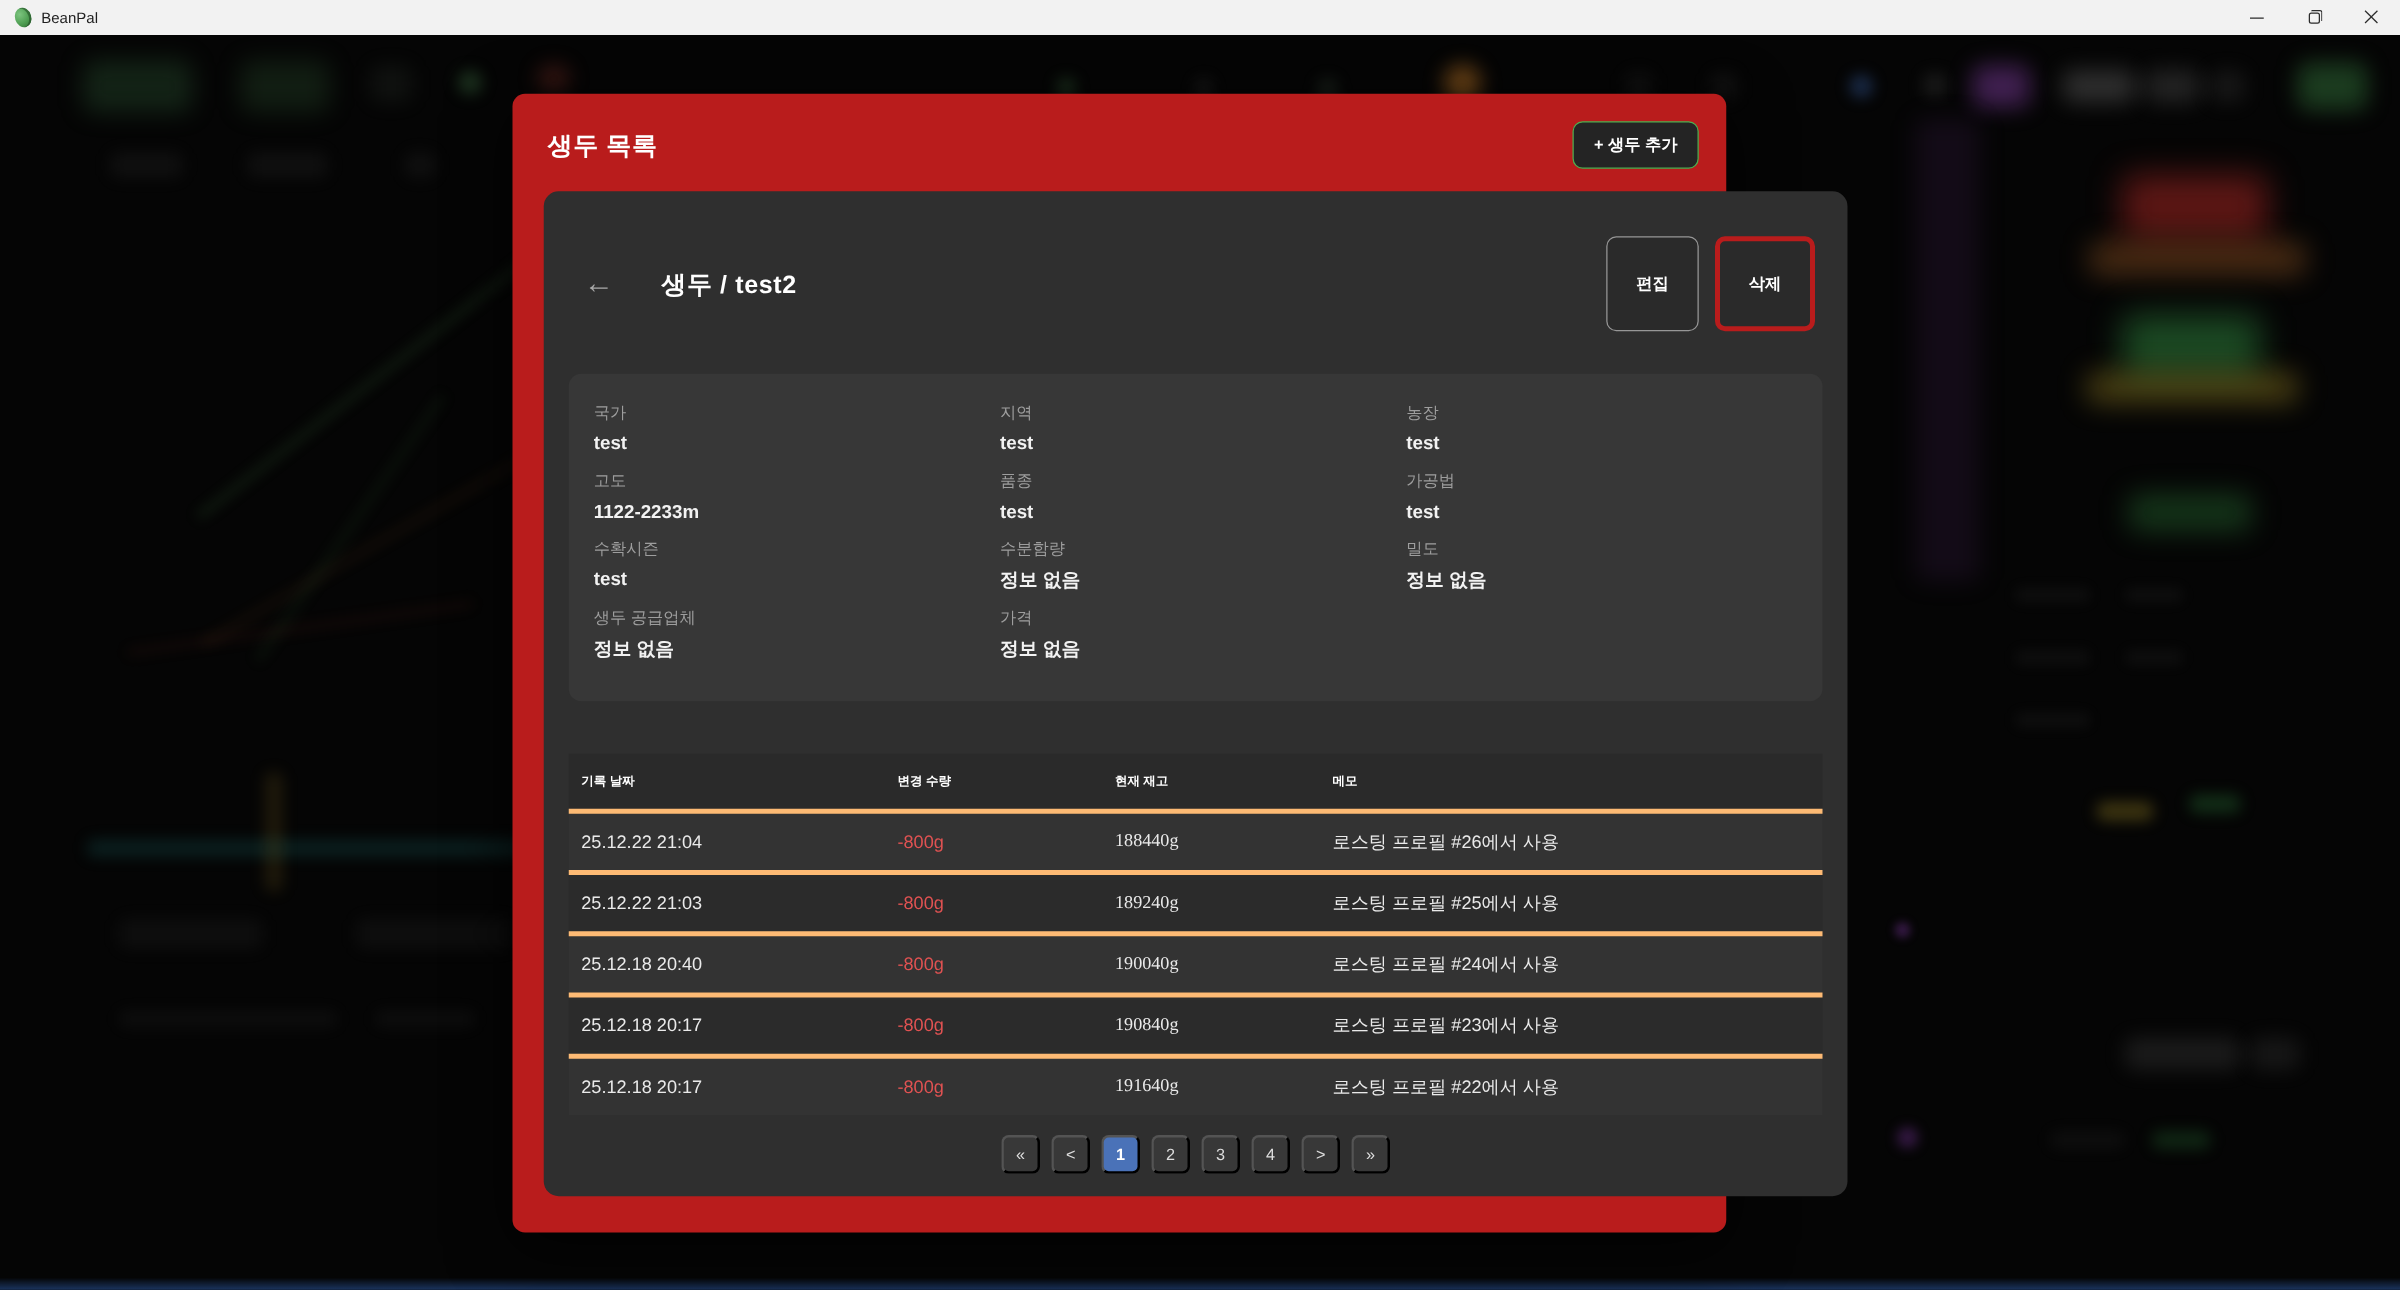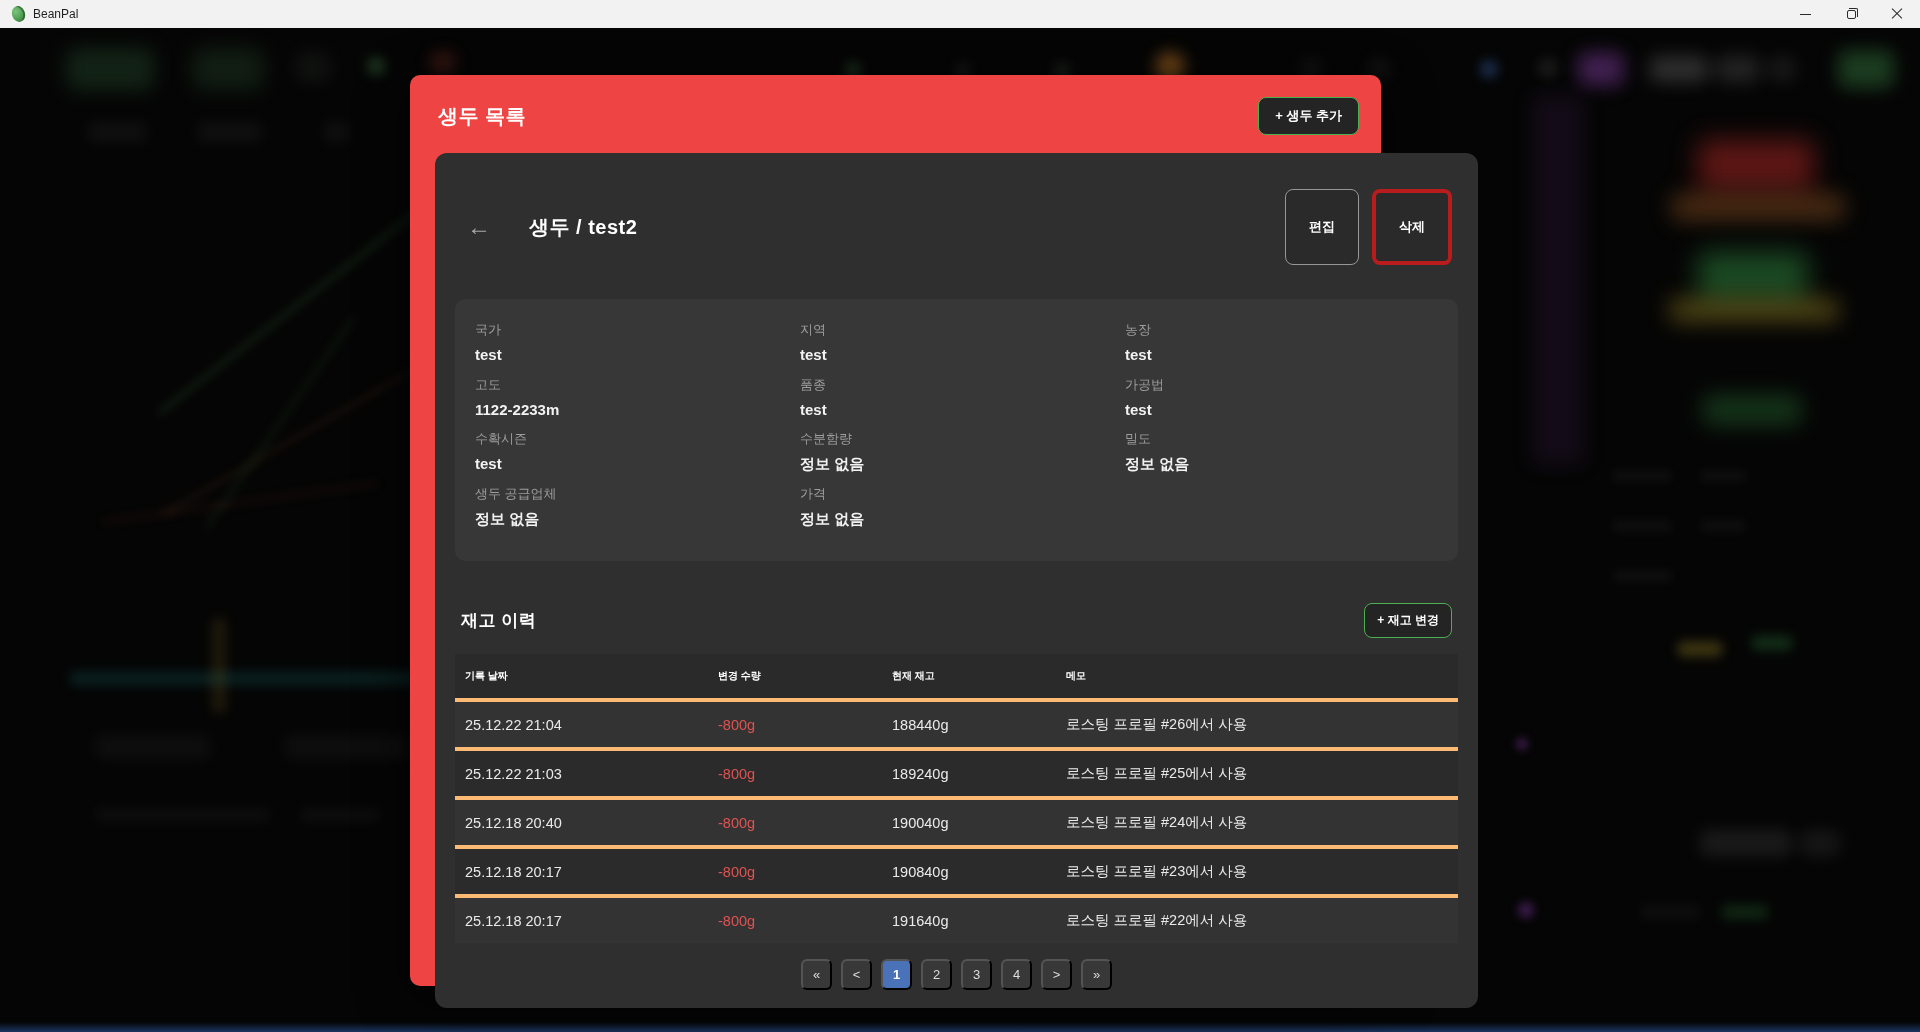--- a/index.html
+++ b/index.html
@@ -25,21 +25,21 @@
   .glyph-close::before { transform:rotate(45deg); }
   .glyph-close::after { transform:rotate(-45deg); }
 
   
   #backdrop { position:fixed; left:0; top:28px; width:1920px; height:1004px; overflow:hidden; }
   #backdrop i { position:absolute; display:block; }
   .bottom-band { position:fixed; left:0; bottom:0; width:1920px; height:10px;
                  background:linear-gradient(to bottom, rgba(10,22,48,0), #1b3560); z-index:40; }
 
   
-  .modal { position:fixed; left:410px; top:75px; width:971px; height:911px; background:#ef4444;
+  .modal { position:fixed; left:410px; top:75px; width:971px; height:911px; background:#b91c1c;
            border-radius:10px; box-shadow:0 12px 50px rgba(0,0,0,.75); z-index:60; }
   .modal-header { display:flex; align-items:center; padding:22px 22px 0 28px; }
   .modal-title { font-size:20px; font-weight:bold; color:#ffffff; letter-spacing:.5px; }
   .btn { cursor:pointer; background:#242424; color:#ffffff; border-radius:8px; font-weight:bold;
          display:inline-flex; align-items:center; justify-content:center; }
   .btn-add { margin-left:auto; border:1px solid #4caf50; font-size:13px; padding:9px 16px; }
 
   .scroll-thumb { position:absolute; right:6px; top:78px; width:7px; height:620px; background:#585858;
                   border-radius:4px; cursor:pointer; }
 
@@ -63,21 +63,21 @@
   .btn-change { margin-left:auto; border:1px solid #4caf50; font-size:12px; padding:8px 12px; }
 
   .table { width:100%; }
   .trow, .thead { display:flex; align-items:center; width:100%; }
   .thead { height:44px; background:#2a2a2a; }
   .thead .c { font-weight:bold; font-size:10px; color:#ffffff; }
   .trow { height:49px; border-top:4px solid #fdba74; }
   .trow:nth-child(odd) { background:#333333; }
   .trow:nth-child(even) { background:#2b2b2b; }
   .c { padding-left:10px; font-size:14.5px; color:#eaeaea; white-space:nowrap; overflow:hidden; }
-  .c1 { width:253px; } .c2 { width:174px; } .c3 { width:174px; } .c4 { flex:1; }
+  .c1 { width:253px; } .c2 { width:174px; } .c3 { width:174px;font-family:Liberation Serif, serif; } .c4 { flex:1; }
   .neg { color:#e05252; }
 
   .pagination { display:flex; justify-content:center; gap:9px; margin-top:16px; }
   .page-btn { width:31px; height:31px; border-radius:6px; background:#383838; color:#dedede;
               font-size:13px; display:flex; align-items:center; justify-content:center; cursor:pointer; }
   .page-btn.active { background:#4a72b8; color:#ffffff; font-weight:bold; }
 </style>
 </head>
 <body>
 
@@ -211,24 +211,20 @@
         <div class="info-cell">
           <span class="lbl">생두 공급업체</span>
           <span class="val">정보 없음</span>
         </div>
         <div class="info-cell">
           <span class="lbl">가격</span>
           <span class="val">정보 없음</span>
         </div>
       </div>
 
-    <div class="inv-header">
-      <span class="inv-title">재고 이력</span>
-      <button class="btn btn-change">+ 재고 변경</button>
-    </div>
 
     <div class="table">
       <div class="thead">
         <span class="c c1">기록 날짜</span>
         <span class="c c2">변경 수량</span>
         <span class="c c3">현재 재고</span>
         <span class="c c4">메모</span>
       </div>
       <div id="history-rows">
           <div class="trow">

